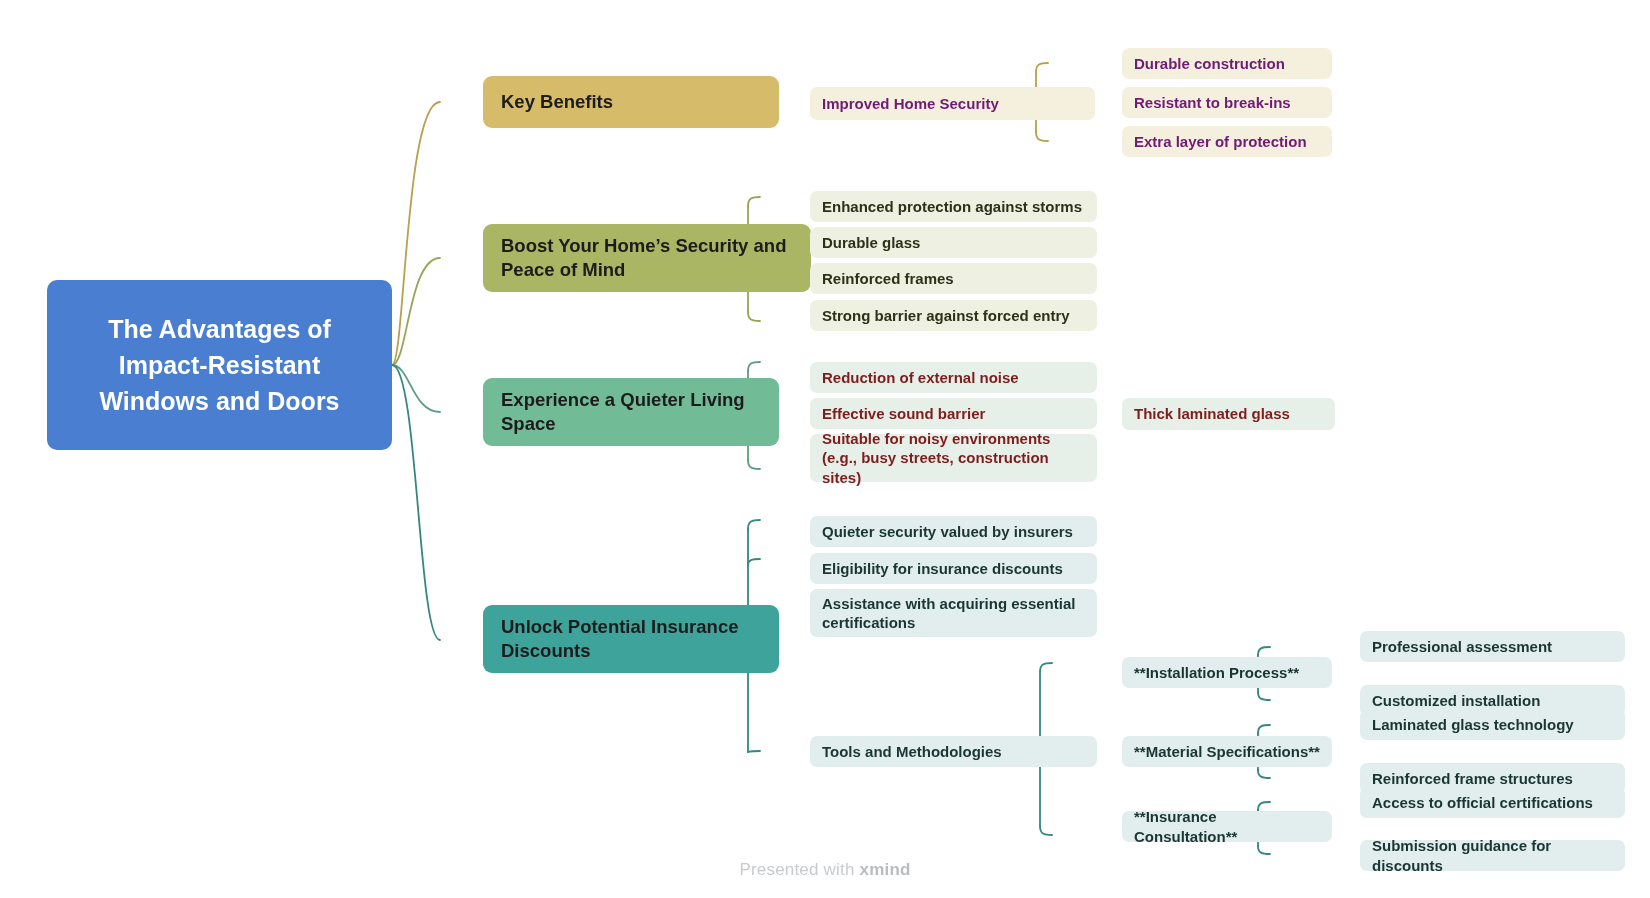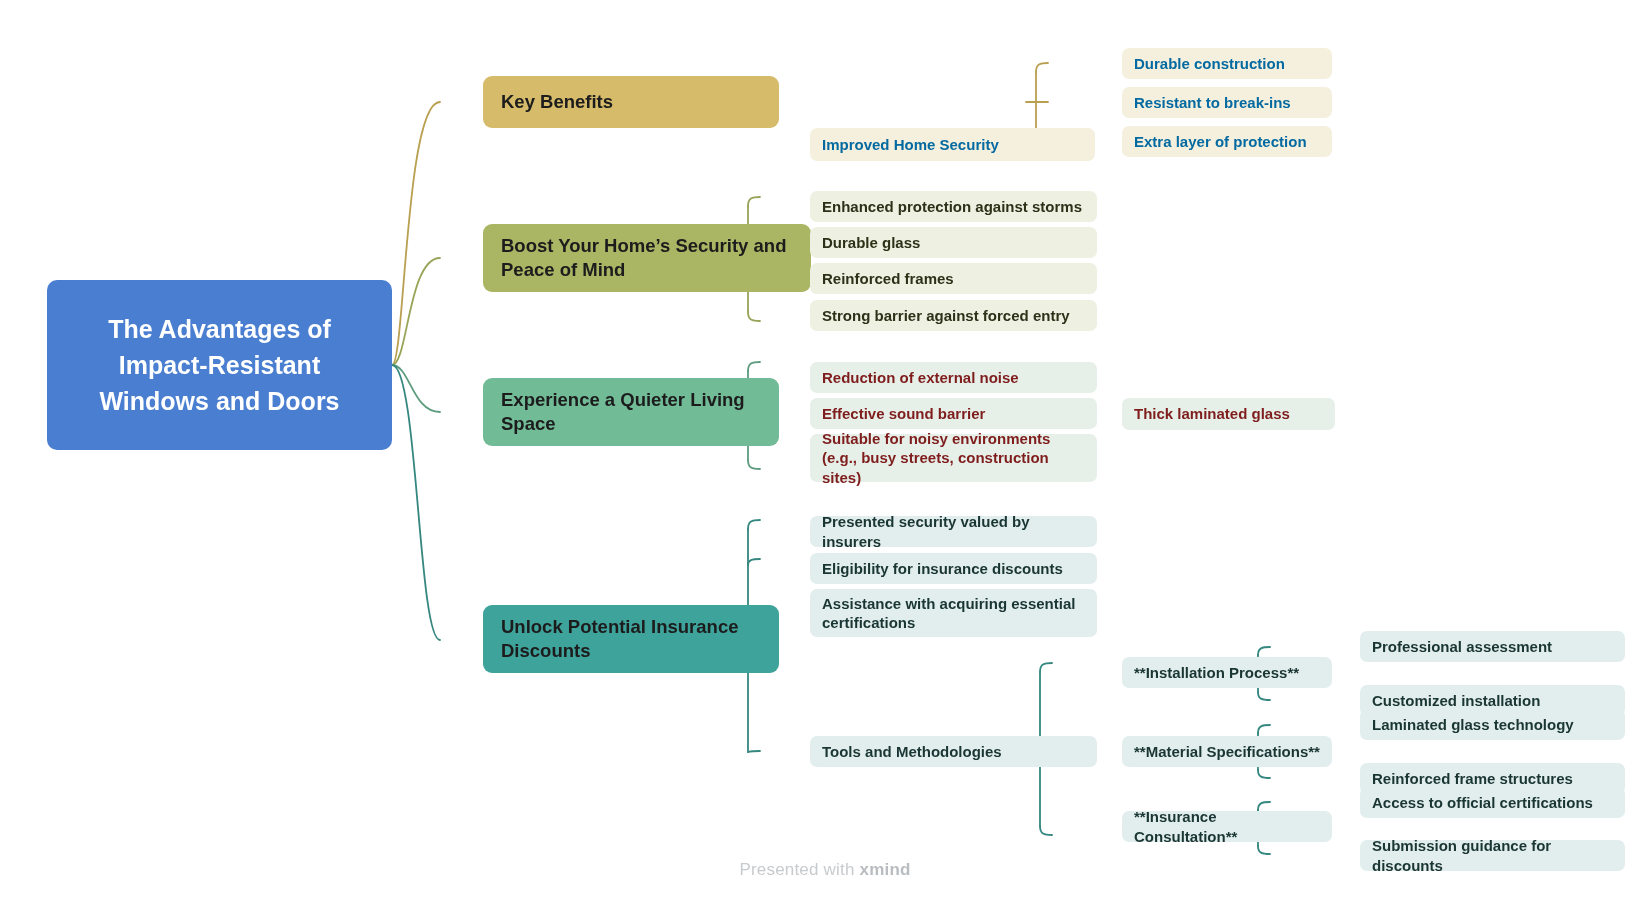--- a/index.html
+++ b/index.html
@@ -49,21 +49,21 @@
   .b1.green{background:#72bb97;}
   .b1.teal{background:#3ea39b;}
 
   
   .chip{
     font-size:15px;
     line-height:1.28;
     padding:8px 12px;
     border-radius:7px;
   }
-  .chip.cream{background:#f5f0de;color:#0369a1;}
+  .chip.cream{background:#f5f0de;color:#701a75;}
   .chip.sage{background:#eef0e2;color:#2c3118;}
   .chip.mint{background:#e6f0e9;color:#7f1d1d;}
   .chip.ice{background:#e2eeed;color:#1a3634;}
 
   
   .footer{
     position:absolute;
     left:0;right:0;
     top:860px;
     text-align:center;
@@ -140,21 +140,21 @@
       <path d="M1258,810 L1258,846" stroke="#358780"></path>
       <path d="M1258,810 C1258,803 1262,802 1270,802" stroke="#358780"></path>
       <path d="M1258,846 C1258,853 1262,854 1270,854" stroke="#358780"></path>
     </g>
   </svg>
 
   <div class="node root" style="left:47px;top:280px;width:345px;height:170px;">The Advantages of Impact-Resistant Windows and Doors</div>
 
   <div class="node b1 gold" style="left:483px;top:76px;width:296px;height:52px;">Key Benefits</div>
 
-  <div class="node chip cream" style="left:810px;top:87px;width:285px;height:33px;margin-top:41px;">Improved Home Security</div>
+  <div class="node chip cream" style="left:810px;top:87px;width:285px;height:33px;">Improved Home Security</div>
 
   <div class="node chip cream" style="left:1122px;top:48px;width:210px;height:31px;">Durable construction</div>
   <div class="node chip cream" style="left:1122px;top:87px;width:210px;height:31px;">Resistant to break-ins</div>
   <div class="node chip cream" style="left:1122px;top:126px;width:210px;height:31px;">Extra layer of protection</div>
 
   <div class="node b1 olive" style="left:483px;top:224px;width:328px;height:68px;">Boost Your Home’s Security and Peace of Mind</div>
 
   <div class="node chip sage" style="left:810px;top:191px;width:287px;height:31px;">Enhanced protection against storms</div>
   <div class="node chip sage" style="left:810px;top:227px;width:287px;height:31px;">Durable glass</div>
   <div class="node chip sage" style="left:810px;top:263px;width:287px;height:31px;">Reinforced frames</div>
@@ -163,21 +163,21 @@
   <div class="node b1 green" style="left:483px;top:378px;width:296px;height:68px;">Experience a Quieter Living Space</div>
 
   <div class="node chip mint" style="left:810px;top:362px;width:287px;height:31px;">Reduction of external noise</div>
   <div class="node chip mint" style="left:810px;top:398px;width:287px;height:31px;">Effective sound barrier</div>
   <div class="node chip mint" style="left:810px;top:434px;width:287px;height:48px;">Suitable for noisy environments (e.g., busy streets, construction sites)</div>
 
   <div class="node chip mint" style="left:1122px;top:398px;width:213px;height:32px;">Thick laminated glass</div>
 
   <div class="node b1 teal" style="left:483px;top:605px;width:296px;height:68px;">Unlock Potential Insurance Discounts</div>
 
-  <div class="node chip ice" style="left:810px;top:516px;width:287px;height:31px;">Presented security valued by insurers</div>
+  <div class="node chip ice" style="left:810px;top:516px;width:287px;height:31px;">Quieter security valued by insurers</div>
   <div class="node chip ice" style="left:810px;top:553px;width:287px;height:31px;">Eligibility for insurance discounts</div>
   <div class="node chip ice" style="left:810px;top:589px;width:287px;height:48px;">Assistance with acquiring essential certifications</div>
   <div class="node chip ice" style="left:810px;top:736px;width:287px;height:31px;">Tools and Methodologies</div>
 
   <div class="node chip ice" style="left:1122px;top:657px;width:210px;height:31px;">**Installation Process**</div>
   <div class="node chip ice" style="left:1360px;top:631px;width:265px;height:31px;">Professional assessment</div>
   <div class="node chip ice" style="left:1360px;top:685px;width:265px;height:31px;">Customized installation</div>
 
   <div class="node chip ice" style="left:1122px;top:736px;width:210px;height:31px;">**Material Specifications**</div>
   <div class="node chip ice" style="left:1360px;top:709px;width:265px;height:31px;">Laminated glass technology</div>

